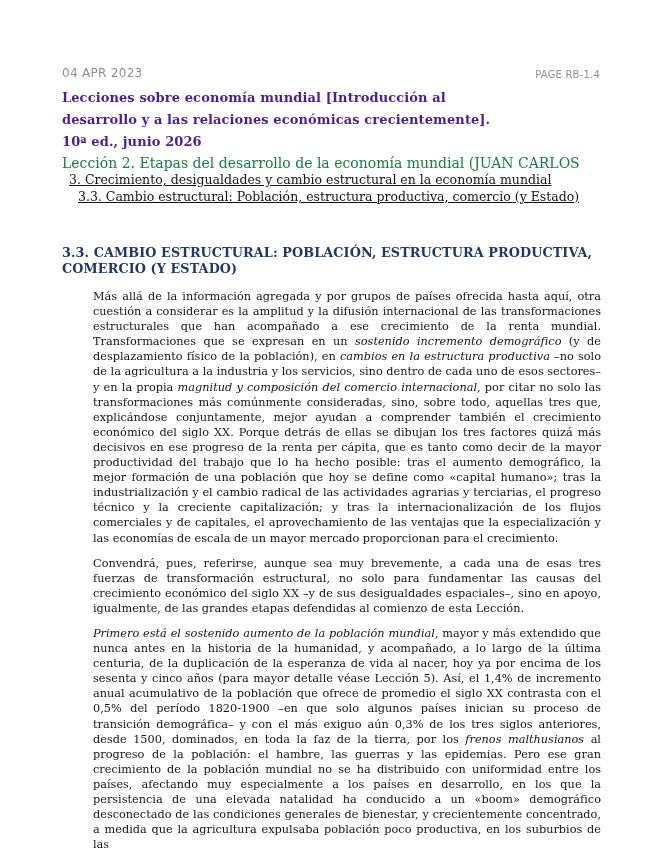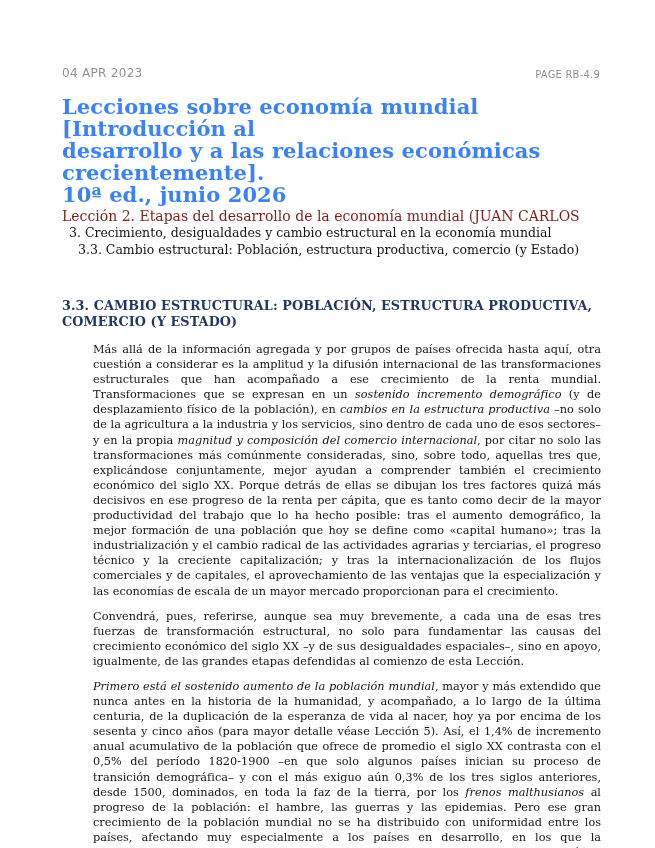--- a/index.html
+++ b/index.html
@@ -22,37 +22,38 @@
   .doc-header {
     display: flex;
     justify-content: space-between;
     align-items: flex-end;
     font-family: "DejaVu Sans", "Liberation Sans", sans-serif;
     color: #8f8f8f;
   }
   .doc-date { font-size: 12px; letter-spacing: 0.3px; }
   .doc-pagelabel { font-size: 10px; letter-spacing: 0.2px; }
   .doc-title {
-    margin-top: 16px;
-    font-size: 21px;
+    margin-top: 7px;
+    font-size: 13px;
     font-weight: bold;
     line-height: 22px;
-    color: #3b82f6;
+    color: #4c1d95;
     letter-spacing: 0.1px;
   }
   .doc-subtitle {
     margin-top: 1px;
     font-size: 14px;
     line-height: 18px;
-    color: #7f1d1d;
+    color: #15803d;
   }
   .outline {
     font-size: 12.5px;
     line-height: 16.5px;
     color: #141414;
+    text-decoration: underline;
   }
   .outline-l1 { margin-left: 7px; }
   .outline-l2 { margin-left: 16px; }
   .section-heading {
     margin-top: 40px;
     max-width: 545px;
     font-size: 12.8px;
     font-weight: bold;
     line-height: 15.5px;
     color: #1f3864;
@@ -73,21 +74,21 @@
   }
   .body-text em { font-style: italic; }
 </style>
 </head>
 <body>
 
 <div class="page">
 
   <div class="doc-header">
     <span class="doc-date">04 APR 2023</span>
-    <span class="doc-pagelabel">PAGE RB-4.9</span>
+    <span class="doc-pagelabel">PAGE RB-1.4</span>
   </div>
 
   <div class="doc-title">
     <div>Lecciones sobre economía mundial [Introducción al</div>
     <div>desarrollo y a las relaciones económicas crecientemente].</div>
     <div>10ª ed., junio 2026</div>
   </div>
 
   <div class="doc-subtitle">
     <div>Lección 2. Etapas del desarrollo de la economía mundial (JUAN CARLOS</div>

